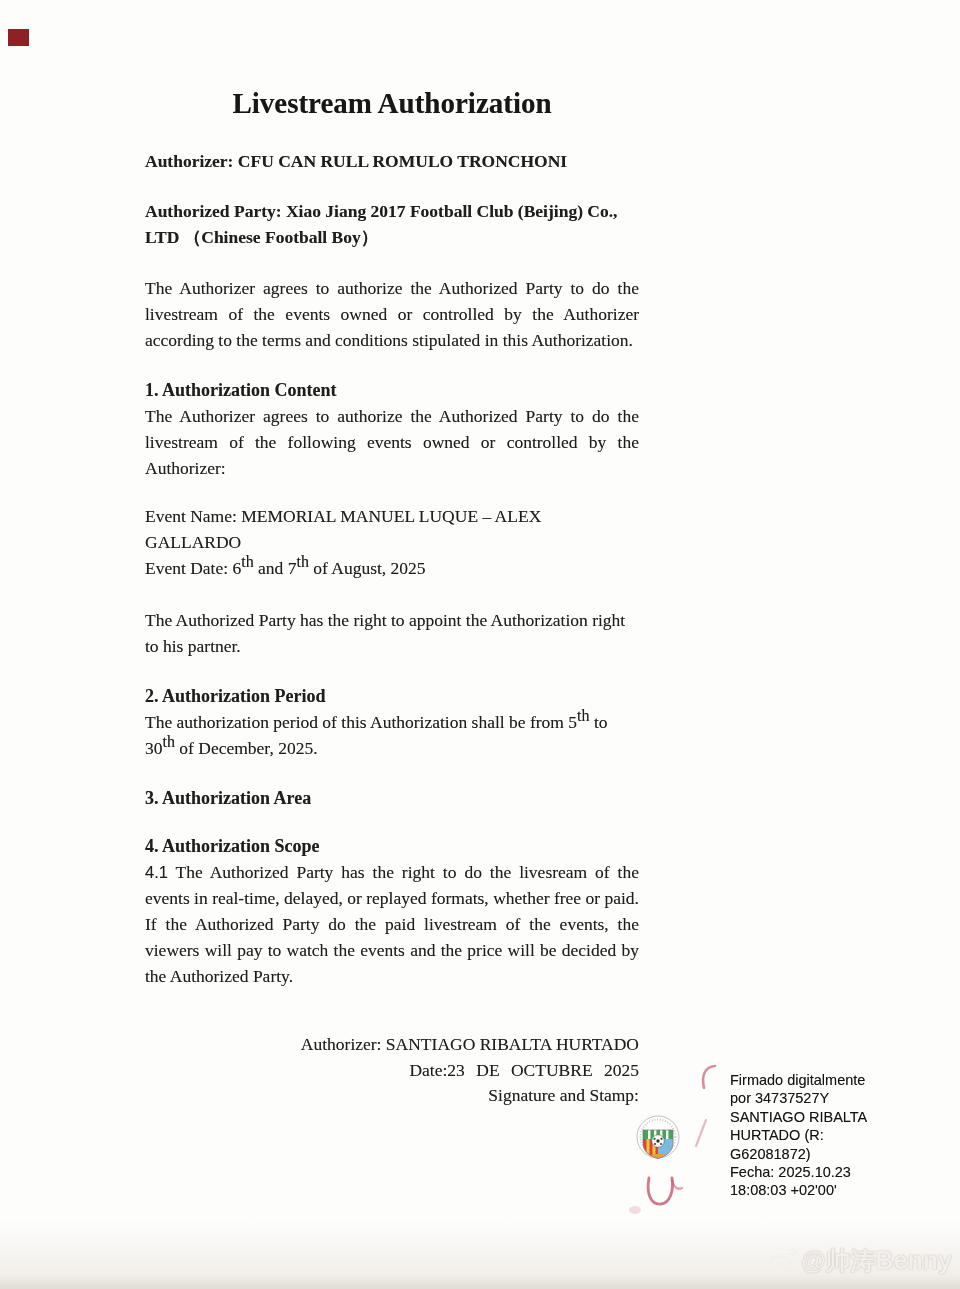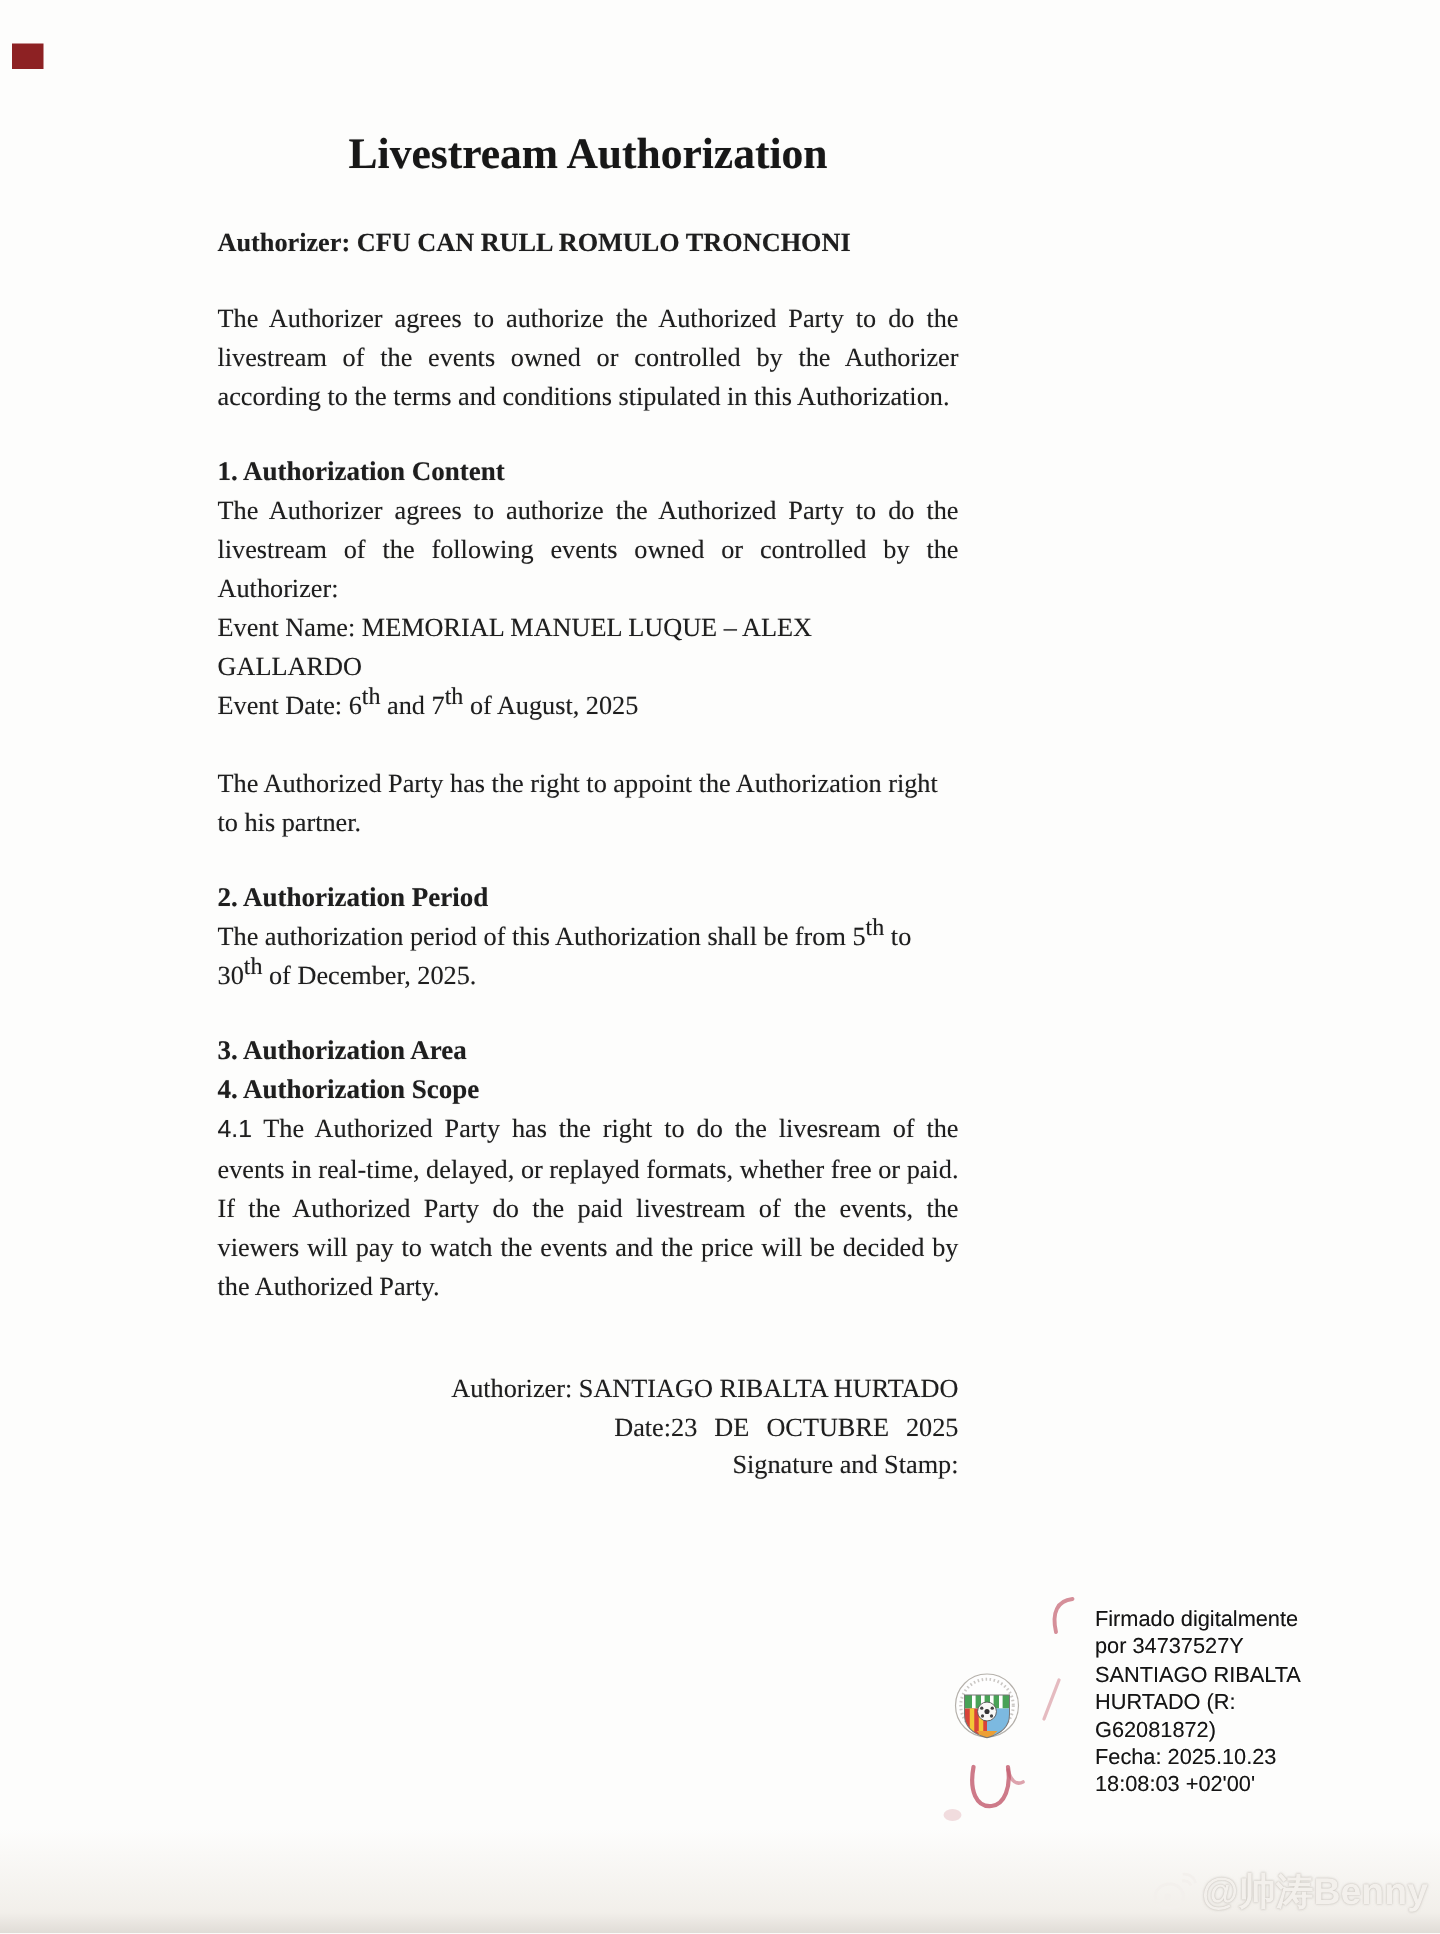--- a/index.html
+++ b/index.html
@@ -33,21 +33,21 @@
     font-size:29px; line-height:34px; font-weight:bold;
     color:#171717;
   }
   .line, .para { font-size:17.5px; line-height:26px; }
   .para { text-align:justify; }
   .b { font-weight:bold; }
   .h { font-size:18px; line-height:26px; font-weight:bold; }
   .mt-auth { margin-top:28px; }
   .mt-24 { margin-top:24px; }
   .mt-25 { margin-top:25px; }
-  .mt-22 { }
+  .mt-22 { margin-top:22px; }
   .mt-26 { margin-top:26px; }
   .mt-0 { margin-top:0; }
   sup.ord { font-size:16px; line-height:0; vertical-align:super; }
   .num-sans { font-family:"Liberation Sans", sans-serif; font-size:16.5px; }
   .closing {
     margin-top:43px;
     text-align:right;
     font-size:17.5px; line-height:25.5px;
   }
   .closing .date-line { word-spacing:7px; }
@@ -77,20 +77,21 @@
 
 <div class="page">
 
   <div class="red-mark"></div>
 
   <div class="doc">
     <div class="title">Livestream Authorization</div>
 
     <div class="line b mt-auth">Authorizer: CFU CAN RULL ROMULO TRONCHONI</div>
 
+    <div class="line b mt-24">Authorized Party: Xiao Jiang 2017 Football Club (Beijing) Co., LTD （Chinese Football Boy）</div>
 
     <p class="para mt-25">The Authorizer agrees to authorize the Authorized Party to do the livestream of the events owned or controlled by the Authorizer according to the terms and conditions stipulated in this Authorization.</p>
 
     <div class="h mt-24">1. Authorization Content</div>
     <p class="para mt-0">The Authorizer agrees to authorize the Authorized Party to do the livestream of the following events owned or controlled by the Authorizer:</p>
 
     <div class="line mt-22">Event Name: MEMORIAL MANUEL LUQUE – ALEX GALLARDO</div>
     <div class="line"><span>Event Date: 6</span><sup class="ord">th</sup><span> and 7</span><sup class="ord">th</sup><span> of August, 2025</span></div>
 
     <div class="line mt-26">The Authorized Party has the right to appoint the Authorization right to his partner.</div>

